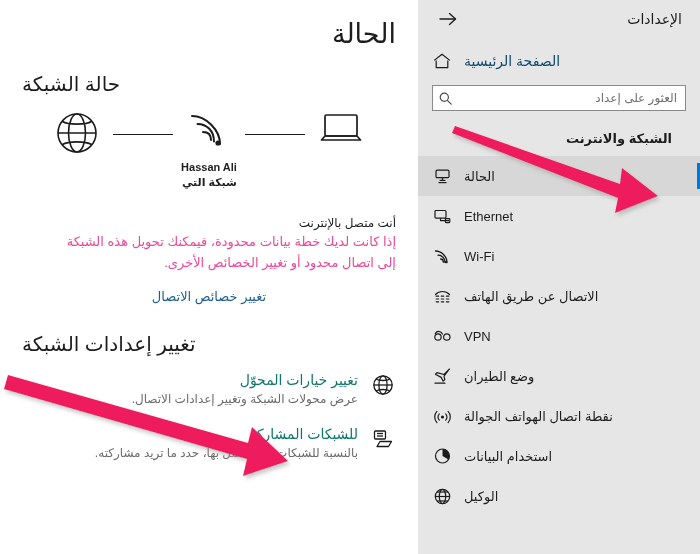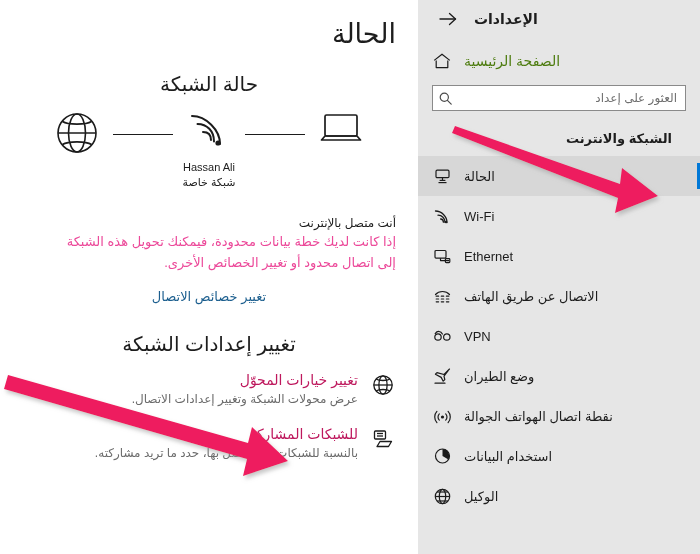--- a/index.html
+++ b/index.html
@@ -34,21 +34,21 @@
     color: #1d1d1d;
     letter-spacing: 0;
     line-height: 1.2;
     text-align: right;
     margin-bottom: 22px;
   }
   .section-title {
     font-size: 20px;
     font-weight: 400;
     color: #1d1d1d;
-    text-align: center;
+    text-align: left;
     margin-bottom: 6px;
   }
 
   
   .net-diagram {
     position: relative;
     height: 92px;
     margin-top: 14px;
     direction: ltr;
     display: flex;
@@ -65,23 +65,24 @@
   }
   .net-link {
     height: 1px;
     background: #1b1b1b;
     width: 60px;
     margin-top: 24px;
     flex: 0 0 auto;
   }
   .net-caption {
     margin-top: 4px;
-    text-align: center;
+    text-align: right;
     line-height: 1.35;
     direction: rtl;
+    font-weight: bold;
   }
   .net-caption .name {
     font-size: 11px;
     color: #1d1d1d;
     direction: ltr;
     display: block;
   }
   .net-caption .sub {
     font-size: 11px;
     color: #1d1d1d;
@@ -128,21 +129,21 @@
   .setting-icon {
     flex: 0 0 auto;
     width: 26px; height: 26px;
     display: flex; align-items: center; justify-content: center;
     color: #1d1d1d;
     margin-top: 1px;
   }
   .setting-texts { flex: 1 1 auto; text-align: right; }
   .setting-title {
     font-size: 14px;
-    color: #be185d;
+    color: #0f766e;
     line-height: 1.35;
   }
   .setting-sub {
     font-size: 12px;
     color: #6b6b6b;
     line-height: 1.4;
     margin-top: 1px;
   }
 
   
@@ -167,40 +168,39 @@
     display: flex; align-items: center; justify-content: center;
     color: #1d1d1d;
     cursor: pointer;
     flex: 0 0 auto;
     margin-left: 6px;
   }
   .settings-word {
     font-size: 14px;
     color: #1d1d1d;
     flex: 1 1 auto;
-    text-align: left;
+    text-align: right;
     padding-right: 2px;
-    font-weight: bold;
   }
 
   .home-row {
     display: flex;
     flex-direction: row-reverse;
     align-items: center;
     gap: 12px;
     padding: 0 16px 0 14px;
     margin-top: 22px;
     cursor: pointer;
   }
   .home-row .ic {
     width: 20px; height: 20px;
     display: flex; align-items: center; justify-content: center;
     color: #1d1d1d; flex: 0 0 auto;
   }
-  .home-row .lbl { font-size: 14px; color: #4d7c0f; }
+  .home-row .lbl { font-size: 14px; color: #0c4a6e; }
 
   .search-wrap {
     margin: 14px 14px 0 14px;
     position: relative;
     height: 26px;
   }
   .search-box {
     width: 100%;
     height: 26px;
     background: #ffffff;
@@ -304,21 +304,21 @@
           <span>
             <svg width="46" height="42" viewBox="0 0 46 42" fill="none" stroke="#1b1b1b" stroke-width="2" stroke-linecap="round">
               <path d="M6 6 C 20 6, 34 20, 34 34"></path>
               <path d="M11.5 14 C 21 14, 28 21, 28 31.5"></path>
               <path d="M17 22 C 22.5 22, 25 25, 25 30"></path>
               <circle cx="32" cy="33" r="2.6" fill="#1b1b1b" stroke="none"></circle>
             </svg>
           </span>
           <div class="net-caption">
             <span class="name">Hassan Ali</span>
-            <span class="sub">شبكة خاصة</span>
+            <span class="sub">شبكة التي</span>
           </div>
         </div>
 
         <div class="net-link"></div>
 
         <div class="net-node">
           <span>
             <svg width="48" height="38" viewBox="0 0 48 38" fill="none" stroke="#1b1b1b" stroke-width="1.7" stroke-linejoin="round">
               <rect x="8" y="5" width="32" height="21" rx="1.5"></rect>
               <path d="M4.5 30 L 43.5 30 L 40 26 L 8 26 Z"></path>
@@ -416,39 +416,39 @@
             <line x1="9.5" y1="10.6" x2="9.5" y2="13.2"></line>
             <line x1="5.5" y1="15.6" x2="13.5" y2="15.6"></line>
             <line x1="6.6" y1="13.4" x2="12.4" y2="13.4"></line>
           </svg>
         </div>
         <div class="lbl">الحالة</div>
       </div>
 
       <div class="nav-item">
         <div class="ic">
+          <svg width="19" height="17" viewBox="0 0 19 17" fill="none" stroke="#1b1b1b" stroke-width="1.2" stroke-linejoin="round">
+            <rect x="2" y="2.5" width="11" height="7.6" rx="1"></rect>
+            <path d="M7.5 10.2 L 7.5 12.6 L 16 12.6"></path>
+            <rect x="12.4" y="10.6" width="4.4" height="4" rx="0.8"></rect>
+          </svg>
+        </div>
+        <div class="lbl ltr">Ethernet</div>
+      </div>
+
+      <div class="nav-item">
+        <div class="ic">
           <svg width="19" height="17" viewBox="0 0 19 17" fill="none" stroke="#1b1b1b" stroke-width="1.3" stroke-linecap="round">
             <path d="M2.5 3 C 8.5 3, 14 8.5, 14 14.5"></path>
             <path d="M5 7.2 C 9 7.2, 12 10.2, 12 14.4"></path>
             <path d="M7.6 11 C 9.6 11, 10.4 12, 10.4 14.2"></path>
             <circle cx="13" cy="14" r="1.3" fill="#1b1b1b" stroke="none"></circle>
           </svg>
         </div>
         <div class="lbl ltr">Wi-Fi</div>
-      </div>
-
-      <div class="nav-item">
-        <div class="ic">
-          <svg width="19" height="17" viewBox="0 0 19 17" fill="none" stroke="#1b1b1b" stroke-width="1.2" stroke-linejoin="round">
-            <rect x="2" y="2.5" width="11" height="7.6" rx="1"></rect>
-            <path d="M7.5 10.2 L 7.5 12.6 L 16 12.6"></path>
-            <rect x="12.4" y="10.6" width="4.4" height="4" rx="0.8"></rect>
-          </svg>
-        </div>
-        <div class="lbl ltr">Ethernet</div>
       </div>
 
       <div class="nav-item">
         <div class="ic">
           <svg width="19" height="17" viewBox="0 0 19 17" fill="none" stroke="#1b1b1b" stroke-width="1.2" stroke-linecap="round">
             <path d="M2.5 6.5 C 6 2.5, 13 2.5, 16.5 6.5"></path>
             <path d="M3.2 8.2 L 5.6 8.2"></path>
               <path d="M8.3 8.2 L 10.7 8.2"></path>
               <path d="M13.4 8.2 L 15.8 8.2"></path>
             <path d="M3.2 11 L 5.6 11"></path>

